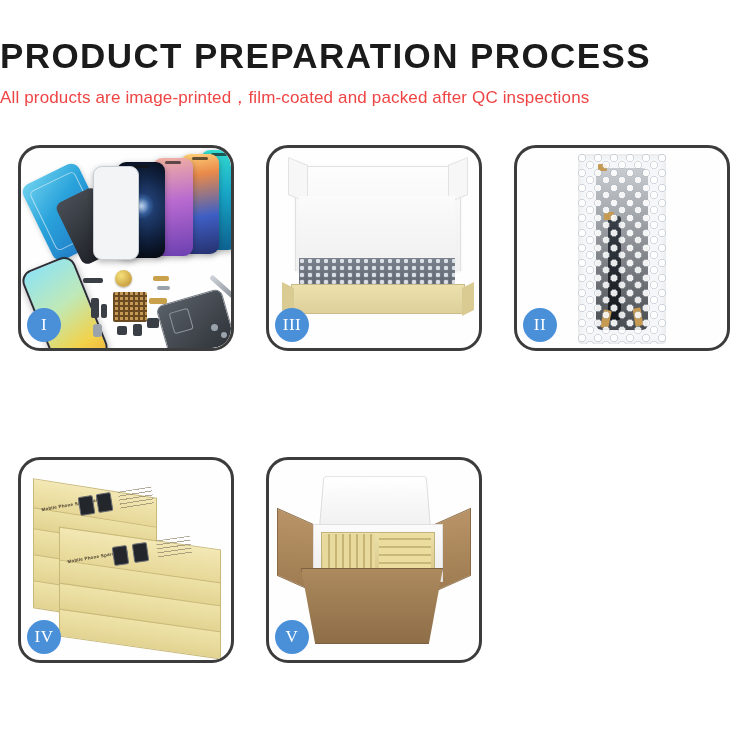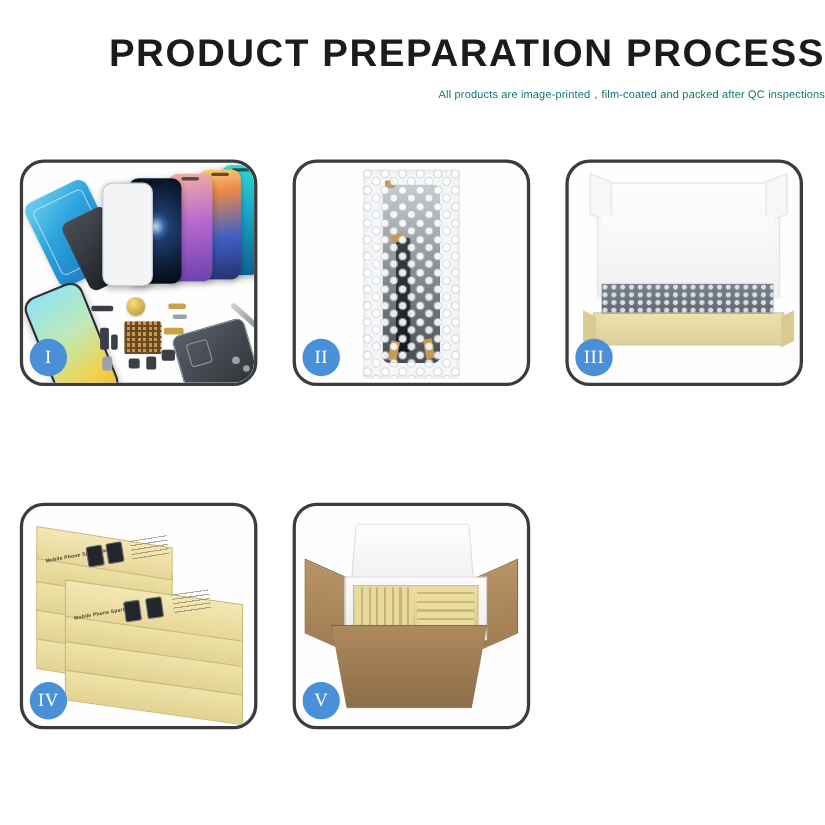--- a/index.html
+++ b/index.html
@@ -9,33 +9,33 @@
   }
   body {
     width: 750px;
     height: 750px;
     font-family: "Liberation Sans", sans-serif;
     overflow: hidden;
     position: relative;
   }
 
   
-  #header { width: 750px; text-align: right; margin-top: 31px; }
+  #header { width: 750px; padding-top: 38px; text-align: left; }
   #page-title {
     font-size: 35px;
     font-weight: 700;
     letter-spacing: 1.4px;
     color: #1b1b1b;
     line-height: 1.05;
     font-family: "Liberation Sans", sans-serif;
   }
   #page-subtitle {
     margin-top: 11px;
-    font-size: 10px;
-    color: #0f766e;
+    font-size: 17px;
+    color: #ef4444;
     letter-spacing: .15px;
     font-family: "Liberation Sans", sans-serif;
   }
 
   
   #panel-grid {
     position: absolute;
     top: 145px;
     left: 18px;
     width: 716px;
@@ -302,45 +302,45 @@
       <div class="backplate"></div>
       <div class="tweezer"></div>
       <div class="pt silver" style="left:190px;top:176px;width:7px;height:7px;border-radius:50%;"></div>
       <div class="pt silver" style="left:200px;top:184px;width:6px;height:6px;border-radius:50%;"></div>
     </div>
     <div class="badge">I</div>
   </div>
 
   <div class="panel">
     <div class="panel-stage">
+      <div class="box3-lid"></div>
+      <div class="box3-foam"></div>
+      <div class="box3-contents"></div>
+      <div class="box3-base"></div>
+    </div>
+    <div class="badge">III</div>
+  </div>
+
+  <div class="panel">
+    <div class="panel-stage">
       <div class="bubble-bag">
         <div class="inner-part"></div>
         <div class="flex-strip"></div>
         <div class="tape" style="left:20px;top:10px;width:9px;height:7px;"></div>
         <div class="tape" style="left:26px;top:58px;width:10px;height:8px;"></div>
         <div class="tape" style="left:24px;top:156px;width:8px;height:18px;transform:rotate(12deg);"></div>
         <div class="tape" style="left:56px;top:154px;width:8px;height:18px;transform:rotate(-10deg);"></div>
         <div class="bubbles"></div>
       </div>
     </div>
     <div class="badge">II</div>
   </div>
 
   <div class="panel">
     <div class="panel-stage">
-      <div class="box3-lid"></div>
-      <div class="box3-foam"></div>
-      <div class="box3-contents"></div>
-      <div class="box3-base"></div>
-    </div>
-    <div class="badge">III</div>
-  </div>
-
-  <div class="panel">
-    <div class="panel-stage">
       <div class="stack">
         <div class="sbox" style="left:2px;  top:36px;  width:122px; transform:skewY(9deg);"></div>
         <div class="sbox" style="left:2px;  top:62px;  width:122px; transform:skewY(9deg);"></div>
         <div class="sbox" style="left:2px;  top:88px;  width:122px; transform:skewY(9deg);"></div>
         <div class="sbox" style="left:2px;  top:114px; width:122px; transform:skewY(9deg);"></div>
 
         <div class="sbox" style="left:28px; top:92px;  width:160px; transform:skewY(8deg);"></div>
         <div class="sbox" style="left:28px; top:118px; width:160px; transform:skewY(8deg);"></div>
         <div class="sbox" style="left:28px; top:144px; width:160px; transform:skewY(8deg);"></div>
 

